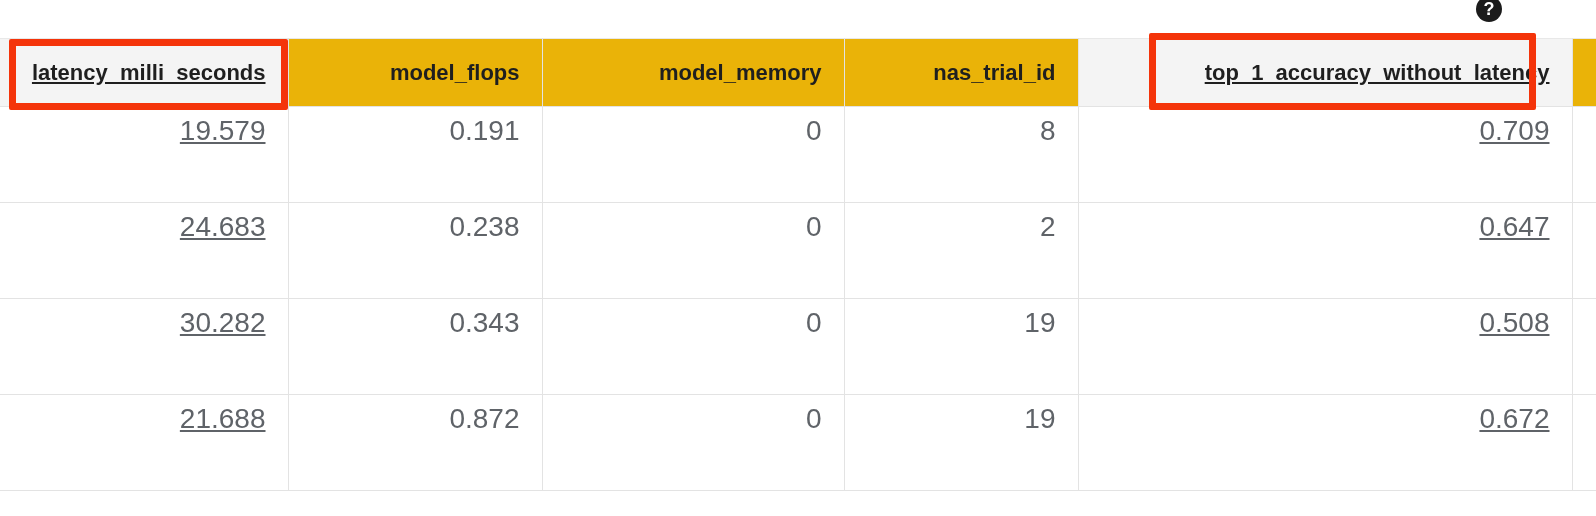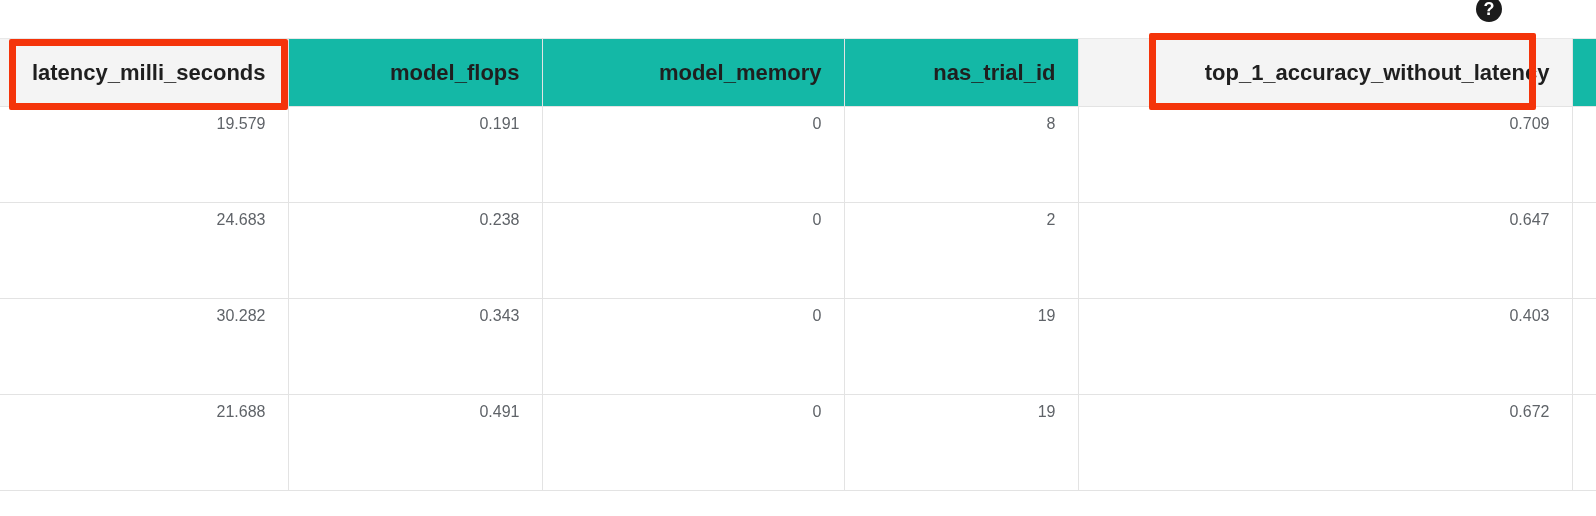--- a/index.html
+++ b/index.html
@@ -68,63 +68,63 @@
     padding: 0 22px;
     box-sizing: border-box;
     vertical-align: middle;
   }
 
   
   table.grid thead tr {
     height: 68px;
   }
   table.grid th {
-    background: #14b8a6;
+    background: #eab308;
     color: #1f1f1f;
     font-size: 22px;
     font-weight: 700;
     text-align: right;
     white-space: nowrap;
     border-bottom: 1px solid #e3e3e3;
     border-top: 1px solid #e8e8e8;
     border-right: 1px solid #e3e3e3;
   }
   table.grid th.hl {
     background: #f4f4f4;
   }
 
   
   table.grid tbody tr {
     height: 96px;
   }
   table.grid td {
     background: #ffffff;
     color: #5f6368;
-    font-size: 16px;
+    font-size: 28px;
     font-weight: 400;
     text-align: right;
     white-space: nowrap;
     border-bottom: 1px solid #e3e3e3;
     border-right: 1px solid #e3e3e3;
     padding-top: 0;
   }
   table.grid td .cellval {
     display: block;
     margin-top: -40px;   
   }
   table.grid th .hdrval {
     display: block;
   }
 
   
-  .c0 { width: 288px; }
+  .c0 { width: 288px; text-decoration: underline; }
   .c1 { width: 254px; }
   .c2 { width: 302px; }
   .c3 { width: 234px; }
-  .c4 { width: 494px; }
+  .c4 { width: 494px; text-decoration: underline; }
   .c5 { width: 128px; }
 
   
   .annot {
     position: absolute;
     border: 7px solid #f4340a;
     box-sizing: border-box;
     pointer-events: none;
     border-radius: 2px;
   }
@@ -222,32 +222,32 @@
           <td class="c1">
               <span class="cellval">0.343</span>
             </td>
           <td class="c2">
               <span class="cellval">0</span>
             </td>
           <td class="c3">
               <span class="cellval">19</span>
             </td>
           <td class="c4">
-              <span class="cellval">0.403</span>
+              <span class="cellval">0.508</span>
             </td>
           <td class="c5">
               <span class="cellval"></span>
             </td>
         </tr>
         <tr>
           <td class="c0">
               <span class="cellval">21.688</span>
             </td>
           <td class="c1">
-              <span class="cellval">0.491</span>
+              <span class="cellval">0.872</span>
             </td>
           <td class="c2">
               <span class="cellval">0</span>
             </td>
           <td class="c3">
               <span class="cellval">19</span>
             </td>
           <td class="c4">
               <span class="cellval">0.672</span>
             </td>

